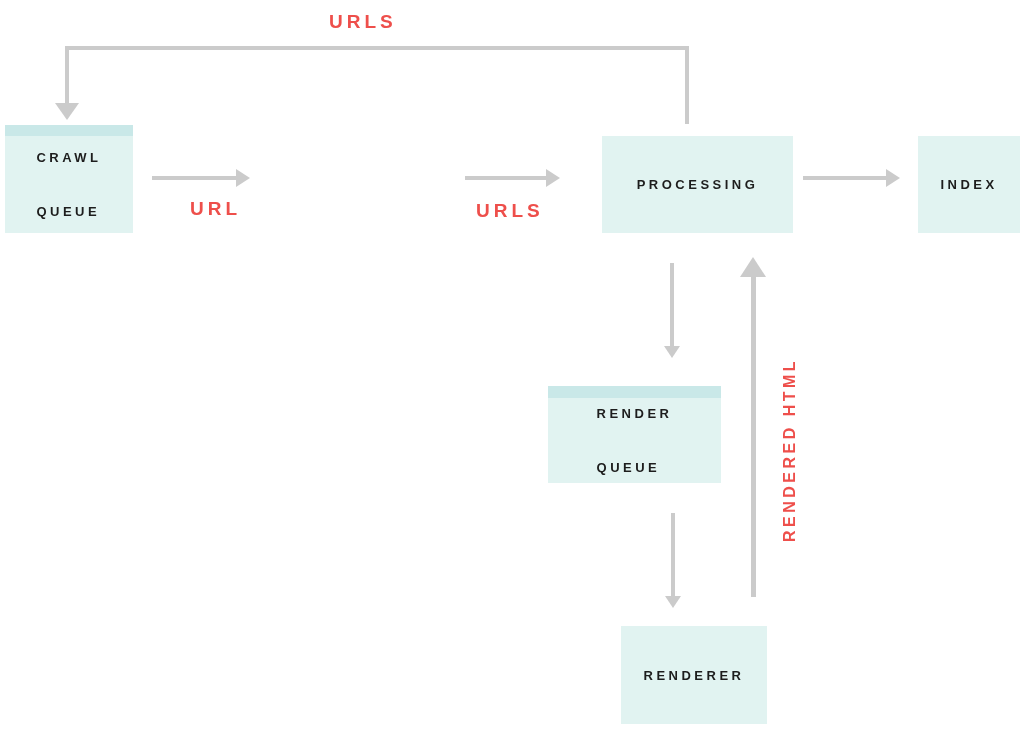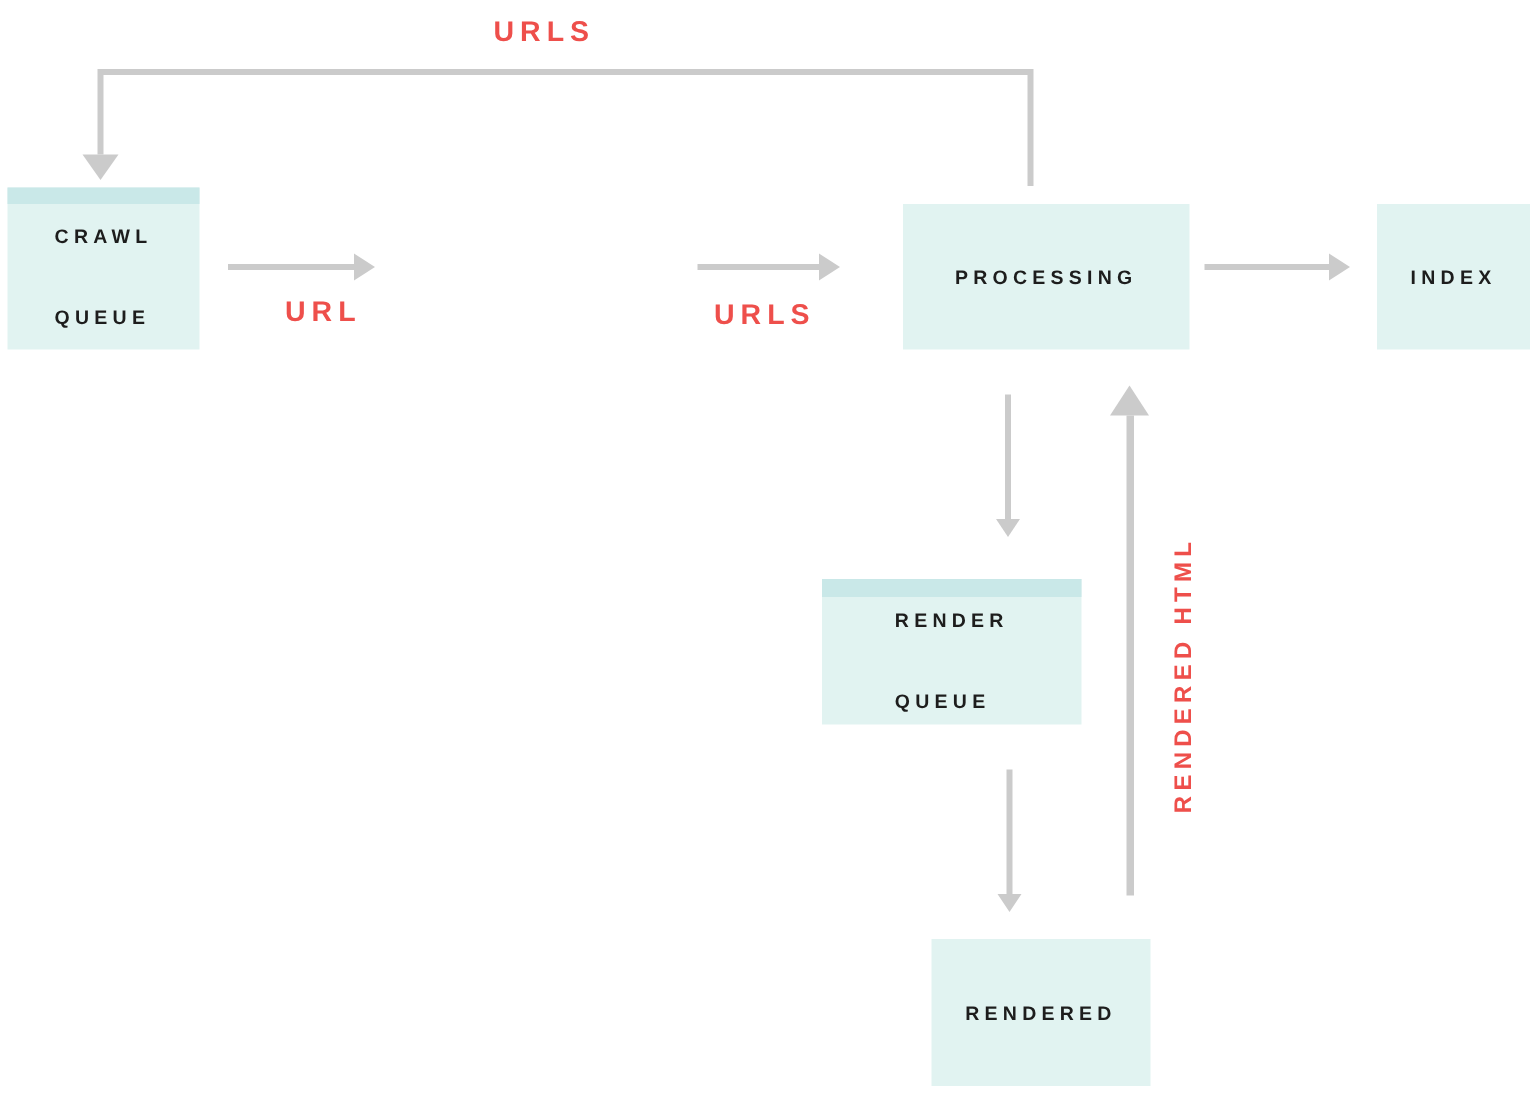--- a/index.html
+++ b/index.html
@@ -113,21 +113,21 @@
   </div>
 
   <div class="node queue" id="n-render-queue">
     <div class="lines">
       <div>RENDER</div>
       <div>QUEUE</div>
     </div>
   </div>
 
   <div class="node" id="n-renderer">
-    <span>RENDERED</span>
+    <span>RENDERER</span>
   </div>
 
   <div class="seg" id="a1-line"></div>
   <div class="head right" id="a1-head"></div>
 
   <div class="seg" id="a2-line"></div>
   <div class="head right" id="a2-head"></div>
 
   <div class="seg" id="a3-line"></div>
   <div class="head right" id="a3-head"></div>

